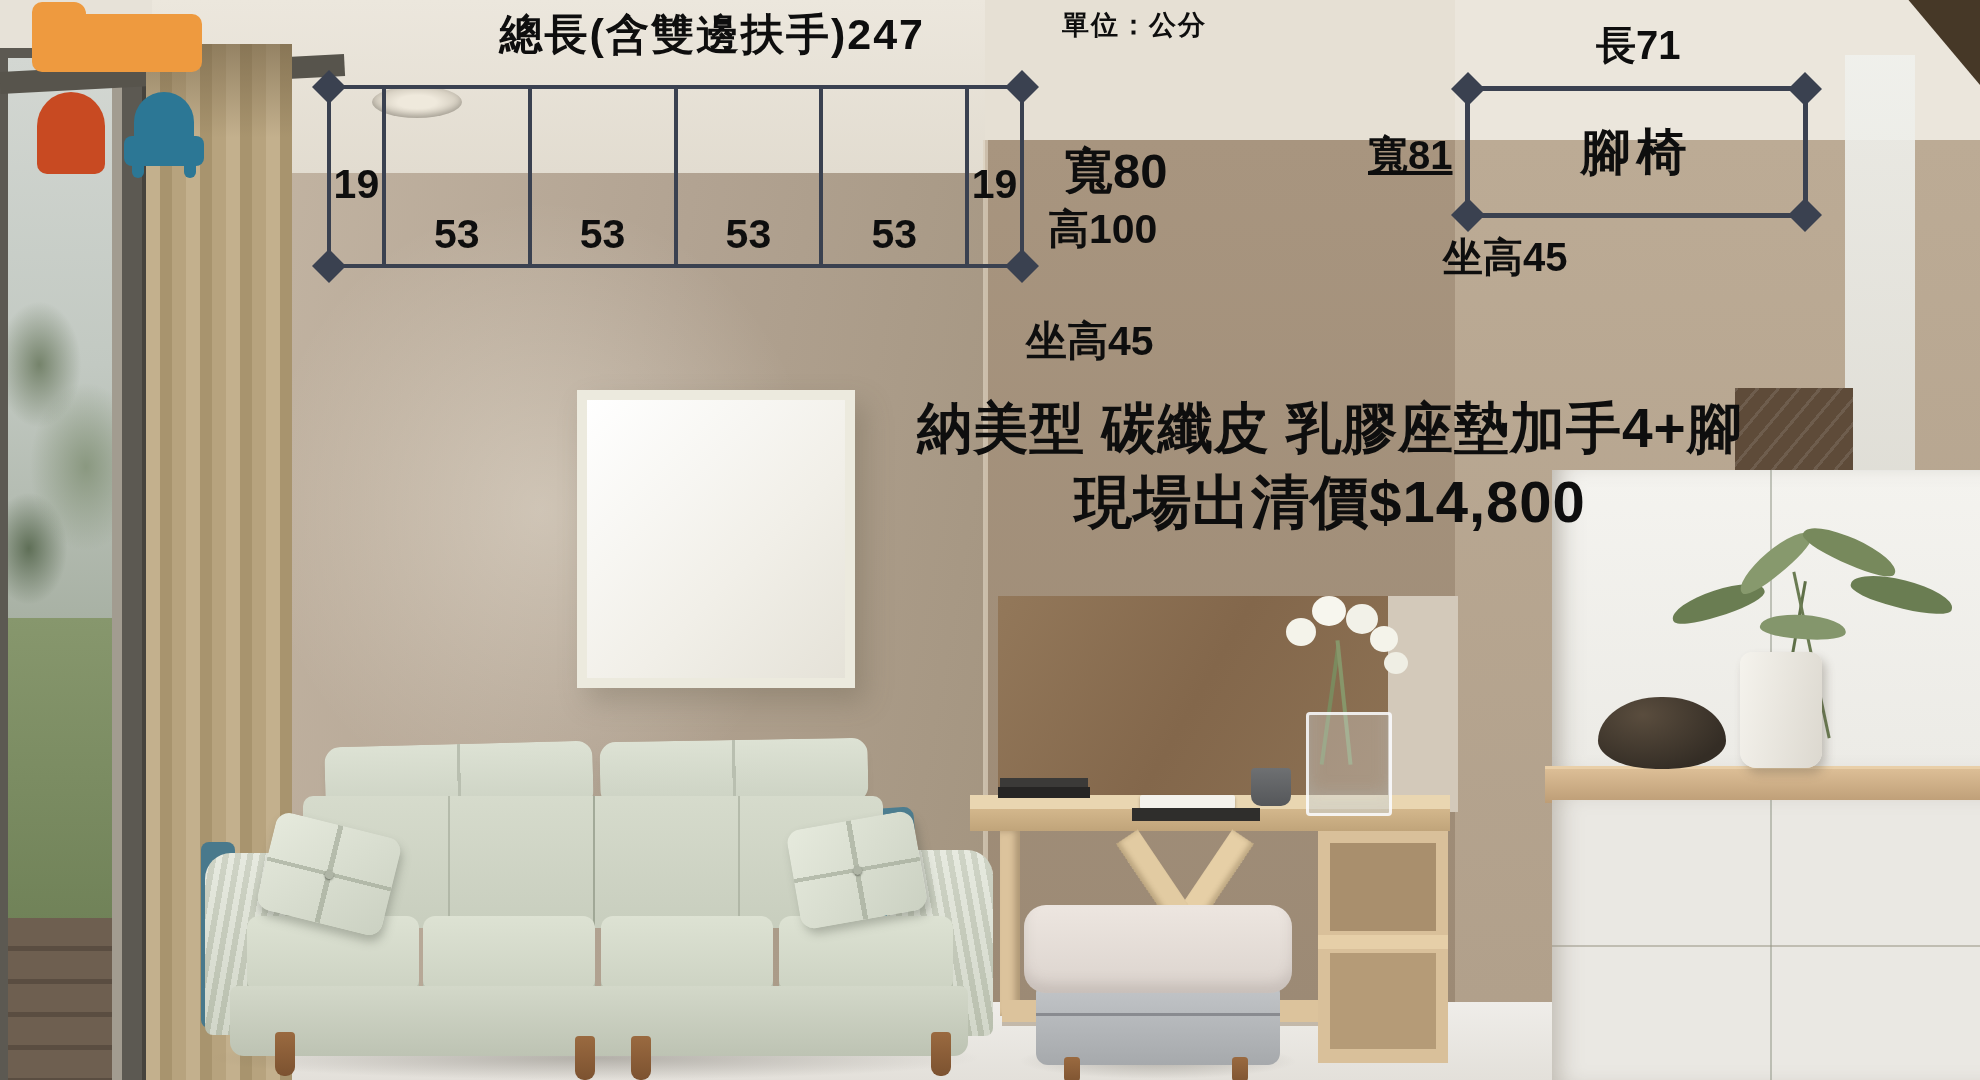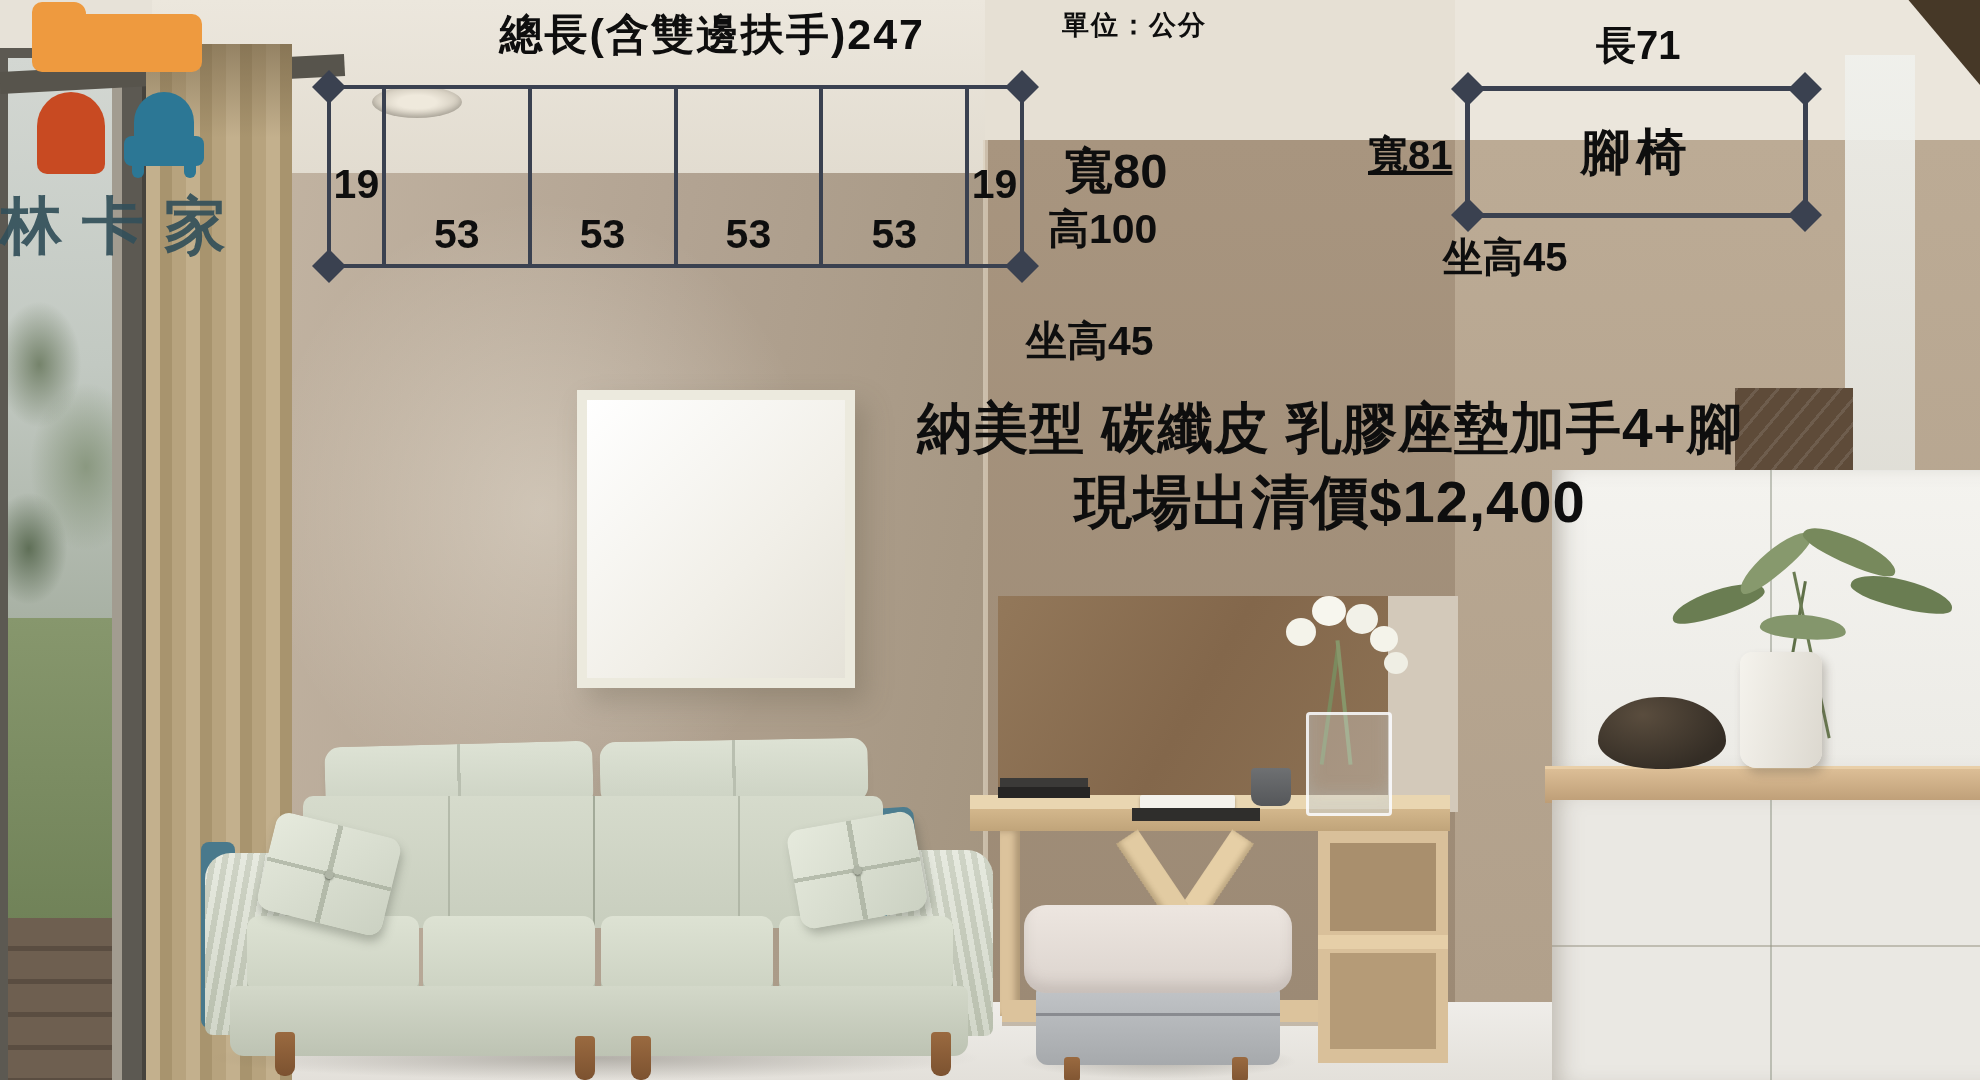--- a/index.html
+++ b/index.html
@@ -217,22 +217,20 @@
     <div class="logo-part" style="left:4px;top:14px;width:170px;height:58px;background:var(--logo-orange,#ee9a3f);border-radius:10px;"></div>
     <div class="logo-part" style="left:4px;top:2px;width:54px;height:30px;background:var(--logo-orange,#ee9a3f);border-radius:10px 12px 0 0;"></div>
     <div class="logo-part" style="left:9px;top:92px;width:68px;height:82px;background:var(--logo-red,#c84a22);border-radius:34px 34px 10px 10px;"></div>
     <div class="logo-part" style="left:96px;top:92px;width:80px;height:88px;">
       <div class="logo-part" style="left:10px;top:0;width:60px;height:58px;background:var(--logo-teal,#2c7795);border-radius:30px 30px 4px 4px;"></div>
       <div class="logo-part" style="left:0;top:44px;width:80px;height:30px;background:var(--logo-teal,#2c7795);border-radius:8px;"></div>
       <div class="logo-part" style="left:8px;top:72px;width:12px;height:14px;background:var(--logo-teal,#2c7795);border-radius:0 0 6px 6px;"></div>
       <div class="logo-part" style="left:60px;top:72px;width:12px;height:14px;background:var(--logo-teal,#2c7795);border-radius:0 0 6px 6px;"></div>
     </div>
   </div>
-  <div class="a" style="left:0;top:184px;width:280px;z-index:31;font-size:62px;font-weight:700;
-              color:var(--watermark,#33505a);letter-spacing:20px;opacity:.92;white-space:nowrap;">林卡家</div>
 
   <div class="a ann" style="left:355px;top:12px;width:570px;text-align:right;font-size:43px;letter-spacing:2px;">總長(含雙邊扶手)247</div>
   <div class="a ann" style="left:1062px;top:11px;font-size:27px;letter-spacing:2px;">單位：公分</div>
 
   <div class="a dimbox" style="left:327px;top:85px;width:697px;height:183px;">
     <div class="segwrap">
         <div class="seg" style="flex: 19 1 0%;">
           <span class="seg-num side">19</span>
         </div>
         <div class="seg" style="flex: 53 1 0%;">
@@ -268,16 +266,16 @@
     <div class="dm tr"></div>
     <div class="dm bl"></div>
     <div class="dm br"></div>
   </div>
   <div class="a ann" style="left:1596px;top:24px;font-size:40px;">長71</div>
   <div class="a ann" style="left:1368px;top:134px;font-size:40px;text-decoration:underline;">寬81</div>
   <div class="a ann" style="left:1443px;top:236px;font-size:40px;">坐高45</div>
 
   <div class="a" style="left:905px;top:400px;width:850px;text-align:center;z-index:30;">
     <div class="ann" style="position:relative;font-size:55px;letter-spacing:1px;">納美型 碳纖皮 乳膠座墊加手4+腳</div>
-    <div class="ann" style="position:relative;font-size:58px;margin-top:14px;letter-spacing:1px;">現場出清價$12,400</div>
+    <div class="ann" style="position:relative;font-size:58px;margin-top:14px;letter-spacing:1px;">現場出清價$14,800</div>
   </div>
 
 </div>
 
 </body></html>

